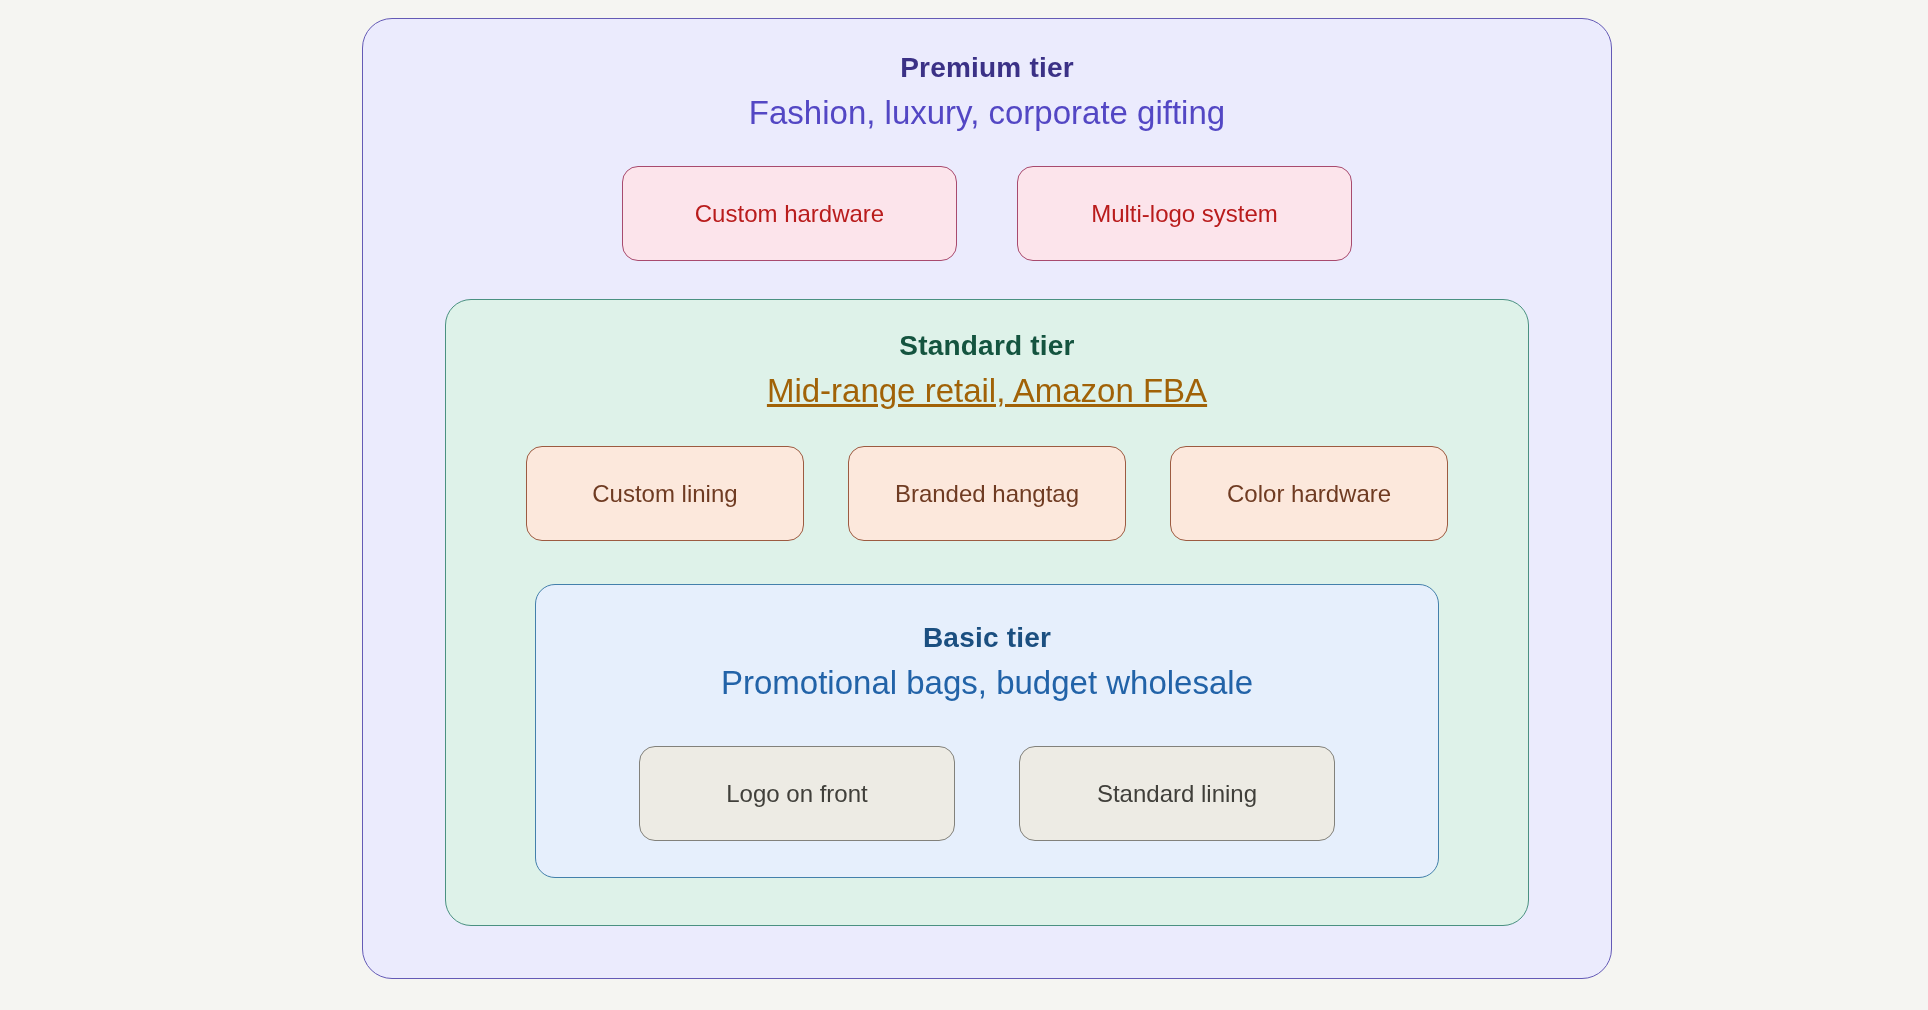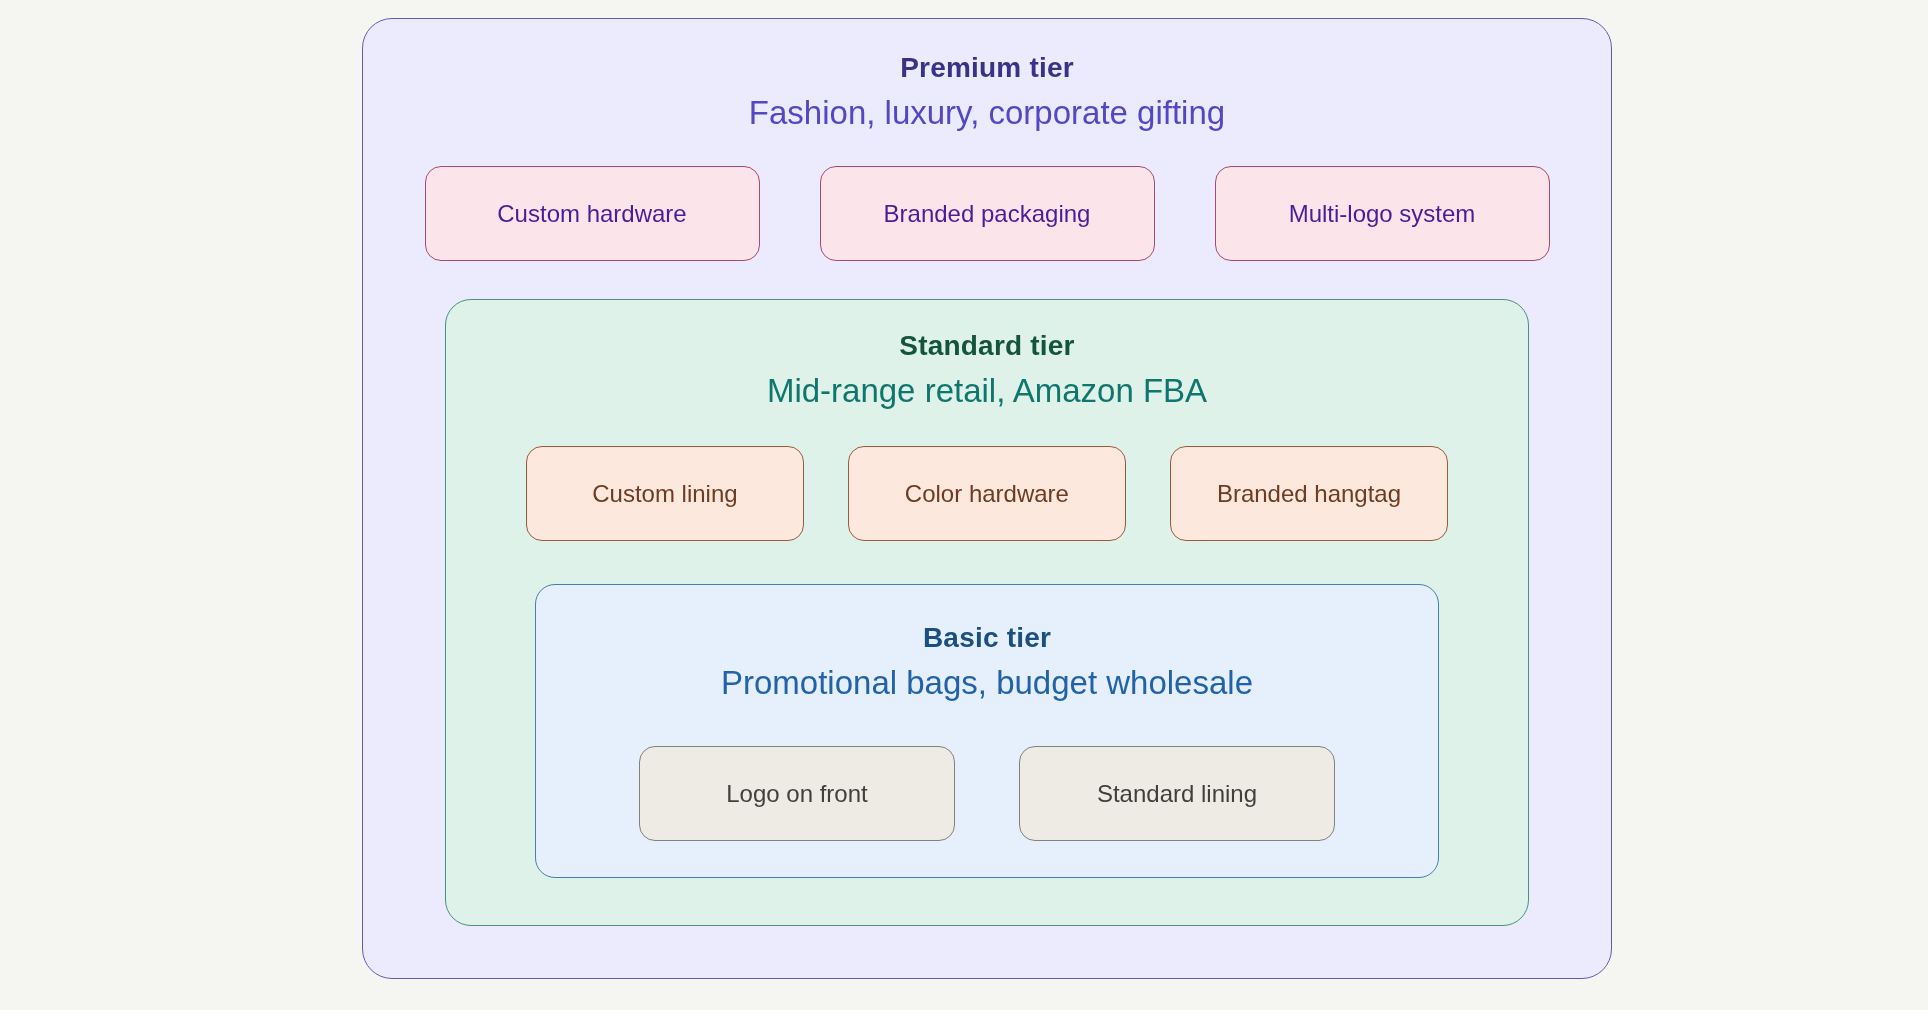--- a/index.html
+++ b/index.html
@@ -59,37 +59,37 @@
     border: 1.5px solid #645ab6;
     border-radius: 30px;
     padding-top: 33px;
   }
   .tier-premium > .tier-title   { color: #3b3186; }
   .tier-premium > .tier-subtitle{ color: #5347c4; }
   .tier-premium > .cards-row    { gap: 60px; margin-top: 34px; }
   .card-pink {
     background: #fce4eb;
     border-color: #a84a6e;
-    color: #4c1d95;
+    color: #b91c1c;
     min-width: 335px;
     padding: 0 40px;
   }
 
   
   .tier-standard {
     width: 1084px;
     height: 627px;
     margin: 38px auto 0;
     background: #def2e9;
     border: 1.5px solid #4a9181;
     border-radius: 26px;
     padding-top: 30px;
   }
   .tier-standard > .tier-title   { color: #14543f; }
-  .tier-standard > .tier-subtitle{ color: #0f766e; }
+  .tier-standard > .tier-subtitle{ color: #a16207; text-decoration: underline; }
   .tier-standard > .cards-row    { gap: 44px; margin-top: 36px; }
   .card-peach {
     background: #fce8dc;
     border-color: #9c5b41;
     color: #6f3b22;
     min-width: 278px;
     padding: 0 46px;
   }
 
   
@@ -117,32 +117,31 @@
 <body>
 
 <div class="canvas">
 
   <div class="tier tier-premium">
     <div class="tier-title">Premium tier</div>
     <div class="tier-subtitle">Fashion, luxury, corporate gifting</div>
 
     <div class="cards-row">
       <div class="card card-pink">Custom hardware</div>
-      <div class="card card-pink">Branded packaging</div>
       <div class="card card-pink">Multi-logo system</div>
     </div>
 
     <div class="tier tier-standard">
       <div class="tier-title">Standard tier</div>
       <div class="tier-subtitle">Mid-range retail, Amazon FBA</div>
 
       <div class="cards-row">
         <div class="card card-peach">Custom lining</div>
+        <div class="card card-peach">Branded hangtag</div>
         <div class="card card-peach">Color hardware</div>
-        <div class="card card-peach">Branded hangtag</div>
       </div>
 
       <div class="tier tier-basic">
         <div class="tier-title">Basic tier</div>
         <div class="tier-subtitle">Promotional bags, budget wholesale</div>
 
         <div class="cards-row">
           <div class="card card-gray">Logo on front</div>
           <div class="card card-gray">Standard lining</div>
         </div>

